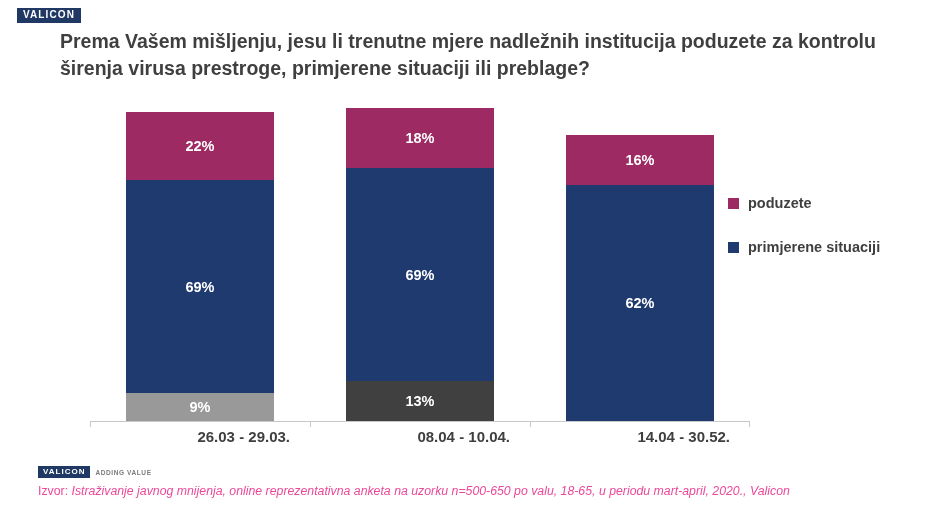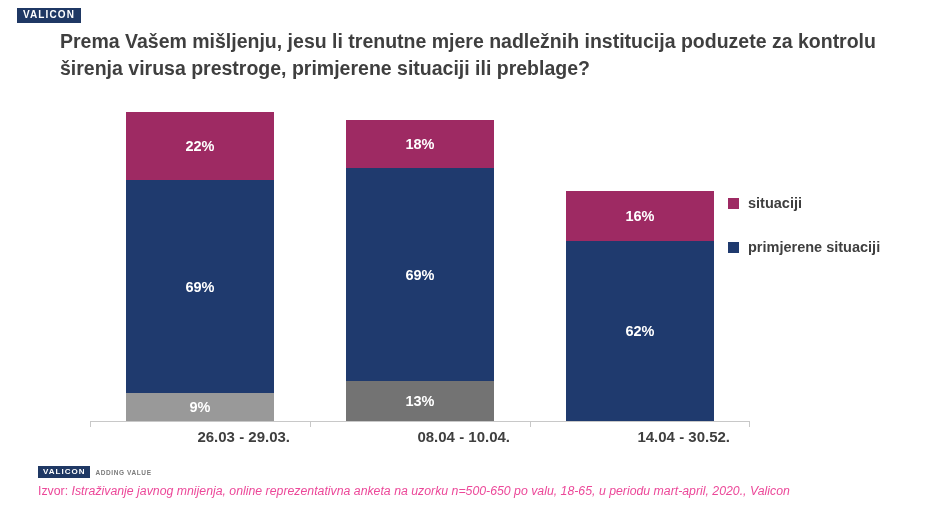--- a/index.html
+++ b/index.html
@@ -122,41 +122,41 @@
   <div class="tick" style="left:440px;"></div>
   <div class="tick" style="left:659px;"></div>
 
   <div class="bar-group" style="left:36px;">
     <div class="seg" style="height:68px;background:#9e2a63;text-align:right;">22%</div>
     <div class="seg" style="height:213px;background:#1f3a6e;">69%</div>
     <div class="seg gray" style="height:28px;background:#999999;">9%</div>
   </div>
 
   <div class="bar-group" style="left:256px;">
-    <div class="seg" style="height:48px;background:#9e2a63;">18%</div>
+    <div class="seg" style="height:60px;background:#9e2a63;">18%</div>
     <div class="seg" style="height:213px;background:#1f3a6e;">69%</div>
-    <div class="seg gray" style="height:40px;background:#737373;">13%</div>
+    <div class="seg gray" style="height:40px;background:#404040;">13%</div>
   </div>
 
   <div class="bar-group" style="left:476px;">
     <div class="seg" style="height:50px;background:#9e2a63;">16%</div>
-    <div class="seg" style="height:180px;background:#1f3a6e;">62%</div>
+    <div class="seg" style="height:236px;background:#1f3a6e;">62%</div>
   </div>
 </div>
 
 <div class="xlabels">
   <div class="xlabel" style="left:20px;">26.03 - 29.03.</div>
   <div class="xlabel" style="left:240px;">08.04 - 10.04.</div>
   <div class="xlabel" style="left:460px;">14.04 - 30.52.</div>
 </div>
 
 <div class="legend">
   <div class="legend-item">
     <span class="legend-swatch" style="background:#9e2a63;"></span>
-    <span class="legend-label">situaciji</span>
+    <span class="legend-label">poduzete</span>
   </div>
   <div class="legend-item">
     <span class="legend-swatch" style="background:#1f3a6e;"></span>
     <span class="legend-label">primjerene situaciji</span>
   </div>
 </div>
 
 <div class="footer-logo">
   <span class="box">VALICON</span>
   <span class="adding">ADDING VALUE</span>

